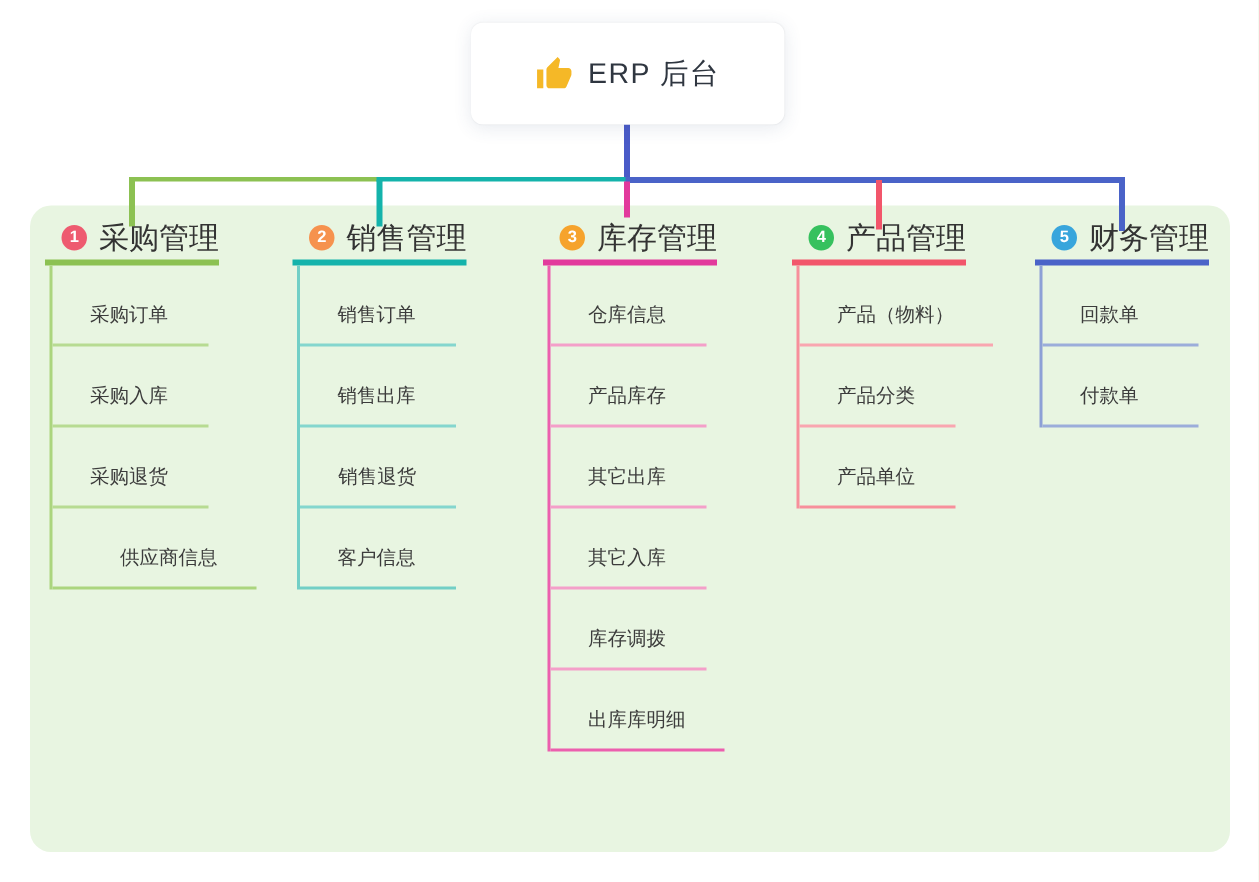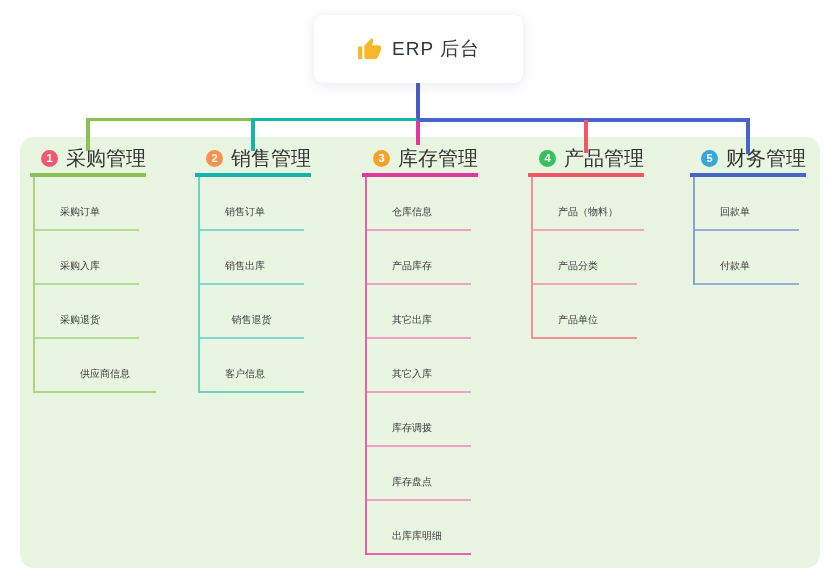--- a/index.html
+++ b/index.html
@@ -50,21 +50,21 @@
   .branch-title{font-size:20px;color:#333333;white-space:nowrap;}
   .children{margin-left:3px;border-left:2px solid #ccc;}
   .child-row{
     height:54px;box-sizing:border-box;
     display:flex;align-items:flex-end;
     padding:0 26px 10px 25px;
     border-bottom:2px solid #ddd;
     width:fit-content;min-width:104px;
     white-space:nowrap;cursor:pointer;
   }
-  .child-row span{font-size:10px;color:#3c3c3c;}
+  .child-row span{font-size:13px;color:#3c3c3c;}
 </style>
 </head>
 <body style="background: rgb(255, 255, 255);">
 
 <div class="panel" style="background: rgb(232, 245, 225);"></div>
 
 <div class="conn conn-root" style="background: rgb(74, 91, 200);"></div>
 <div class="conn bus-left" style="background: rgb(140, 193, 82);"></div>
 <div class="conn bus-mid" style="background: rgb(20, 179, 171);"></div>
 <div class="conn bus-right" style="background: rgb(74, 99, 200);"></div>
@@ -140,23 +140,20 @@
         </div>
         <div class="child-row" style="border-bottom-color: rgb(244, 159, 201);">
           <span>其它出库</span>
         </div>
         <div class="child-row" style="border-bottom-color: rgb(244, 159, 201);">
           <span>其它入库</span>
         </div>
         <div class="child-row" style="border-bottom-color: rgb(244, 159, 201);">
           <span>库存调拨</span>
         </div>
-        <div class="child-row" style="border-bottom-color: rgb(244, 159, 201);">
-          <span>库存盘点</span>
-        </div>
         <div class="child-row" style="border-bottom-color: rgb(236, 95, 174);">
           <span>出库库明细</span>
         </div>
       </div>
   </div>
 
   <div class="branch" style="left: 528px;">
     <div class="branch-header" style="border-bottom-color: rgb(242, 86, 107);">
       <span class="badge" style="background: rgb(54, 193, 94);">4</span>
       <span class="branch-title">产品管理</span>

